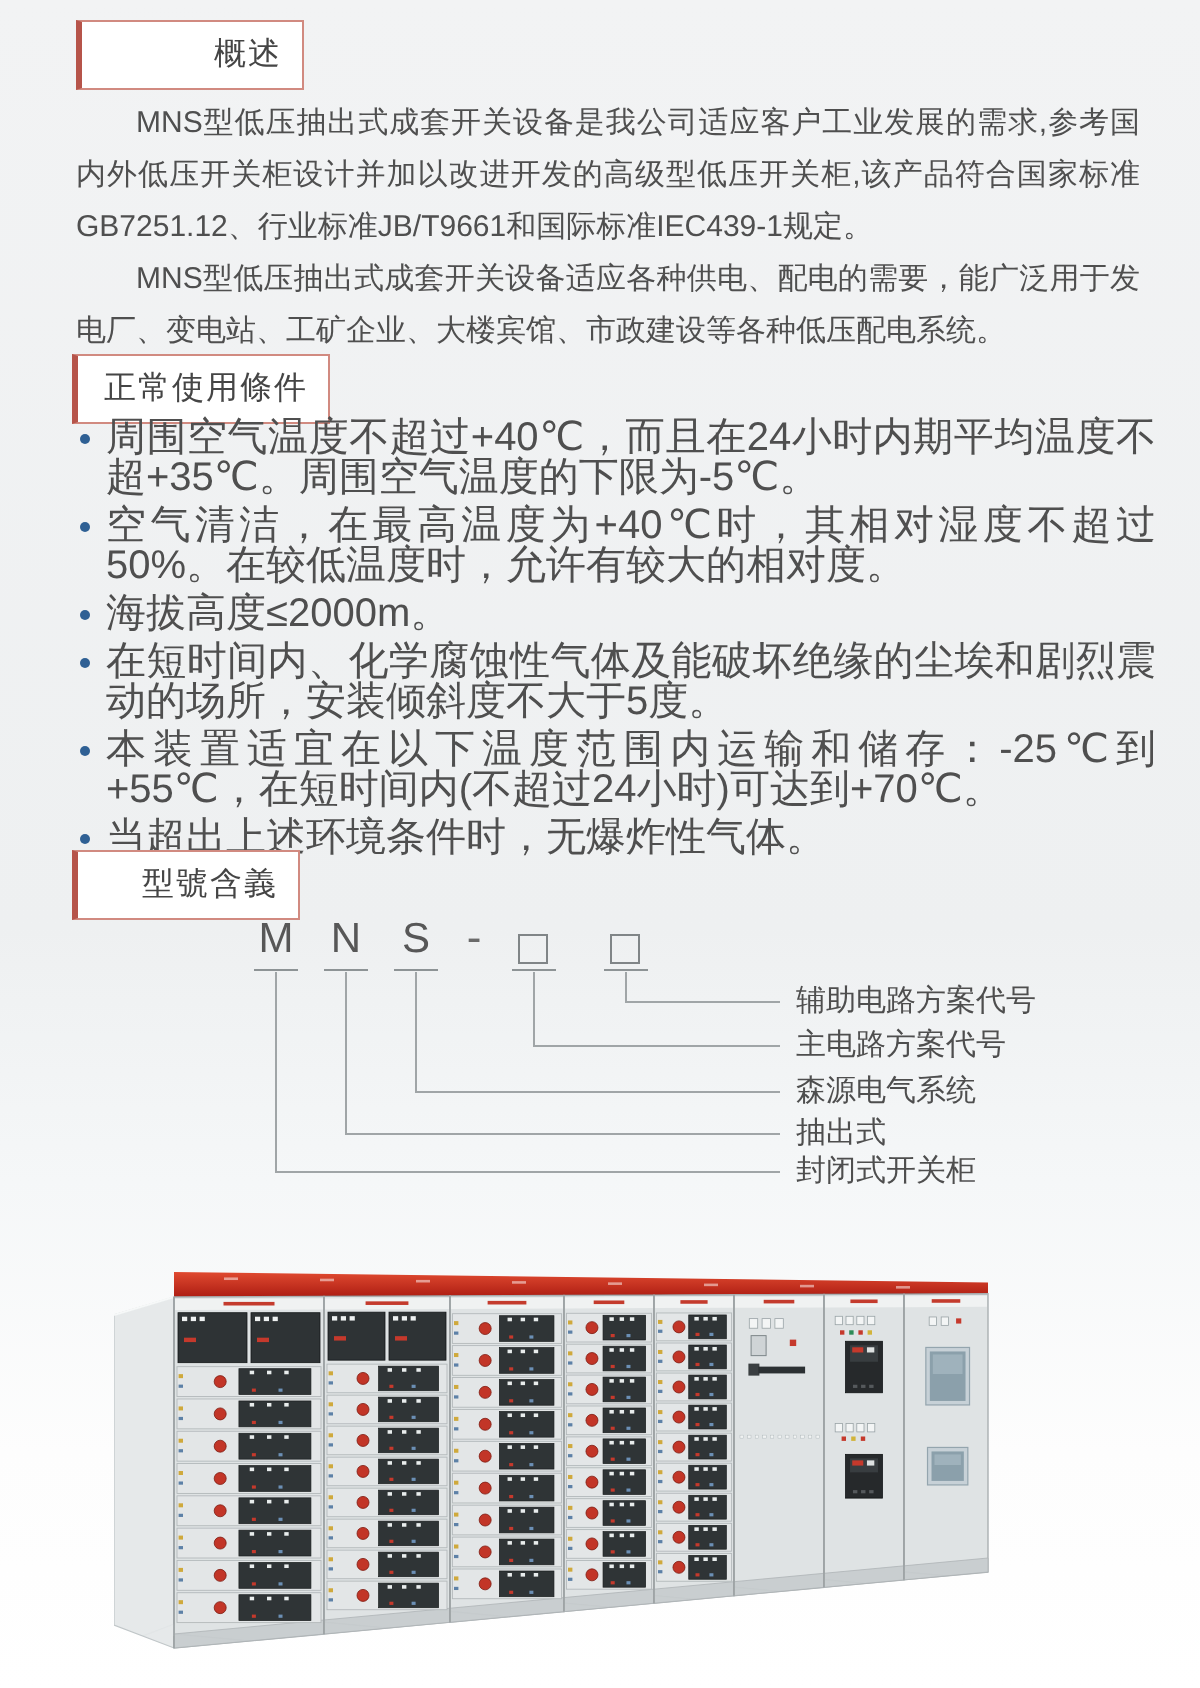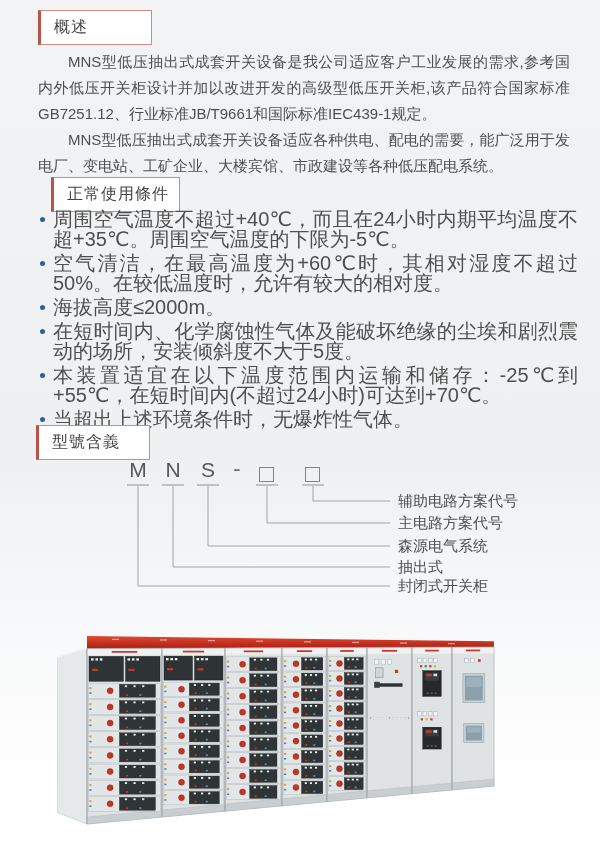--- a/index.html
+++ b/index.html
@@ -6,24 +6,24 @@
   .page{
     position:relative;width:600px;height:844px;overflow:hidden;
     font-family:"Liberation Sans","DejaVu Sans",sans-serif;
     background:linear-gradient(180deg,#f2f3f4 0%,#eef0f1 55%,#f5f7f8 70%,#fdfdfd 86%,#ffffff 100%);
   }
   .hbox{
     position:absolute;display:inline-block;box-sizing:border-box;
     min-width:114px;background:#ffffff;
     border:1px solid #d18a80;border-left:3px solid #b6544a;
     padding:6px 10px 6px 13px;
-    font-size:16px;color:#454545;letter-spacing:1px;white-space:nowrap;
+    font-size:16px;color:#454545;letter-spacing:1px;white-space:nowrap;text-align:right;
   }
   #hb1{left:38px;top:10px;}
-  #hb2{left:51px;top:177px;}
+  #hb2{left:36px;top:177px;}
   #hb3{left:36px;top:425px;}
   .paras{position:absolute;left:38px;top:49px;width:532px;color:#4f4f4f;}
   .paras p{margin:0;text-indent:2em;font-size:15px;line-height:26px;text-align:justify;}
   .bullets{position:absolute;left:38px;top:209px;width:540px;margin:0;padding:0;list-style:none;color:#4f4f4f;}
   .bullets li{position:relative;padding-left:15px;font-size:20px;line-height:20px;margin-bottom:4px;text-align:justify;}
   .bullets li::before{content:"";position:absolute;left:2px;top:8px;width:5px;height:5px;border-radius:50%;background:#2f6094;}
   .diagram{position:absolute;left:0;top:455px;width:600px;height:175px;}
   .code-letter{
     position:absolute;top:3px;transform:translateX(-50%);
     font-size:21px;color:#575757;letter-spacing:0;
@@ -47,21 +47,21 @@
     <p>MNS型低压抽出式成套开关设备是我公司适应客户工业发展的需求,参考国内外低压开关柜设计并加以改进开发的高级型低压开关柜,该产品符合国家标准GB7251.12、行业标准JB/T9661和国际标准IEC439-1规定。</p>
     <p>MNS型低压抽出式成套开关设备适应各种供电、配电的需要，能广泛用于发电厂、变电站、工矿企业、大楼宾馆、市政建设等各种低压配电系统。</p>
   </div>
 
   <div class="hbox" id="hb2">
     <span>正常使用條件</span>
   </div>
 
   <ul class="bullets">
     <li>周围空气温度不超过+40℃，而且在24小时内期平均温度不超+35℃。周围空气温度的下限为-5℃。</li>
-    <li>空气清洁，在最高温度为+60℃时，其相对湿度不超过50%。在较低温度时，允许有较大的相对度。</li>
+    <li>空气清洁，在最高温度为+40℃时，其相对湿度不超过50%。在较低温度时，允许有较大的相对度。</li>
     <li>海拔高度≤2000m。</li>
     <li>在短时间内、化学腐蚀性气体及能破坏绝缘的尘埃和剧烈震动的场所，安装倾斜度不大于5度。</li>
     <li>本装置适宜在以下温度范围内运输和储存：-25℃到+55℃，在短时间内(不超过24小时)可达到+70℃。</li>
     <li>当超出上述环境条件时，无爆炸性气体。</li>
   </ul>
 
   <div class="hbox" id="hb3">
     <span>型號含義</span>
   </div>
 

